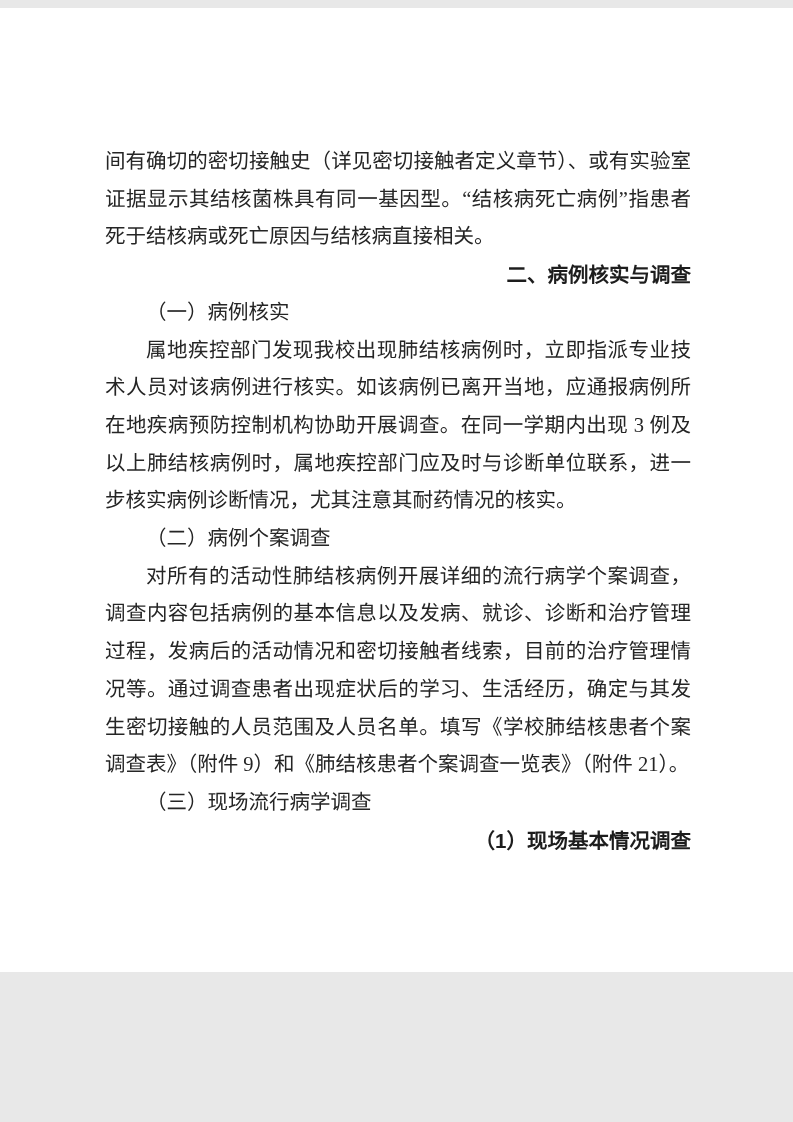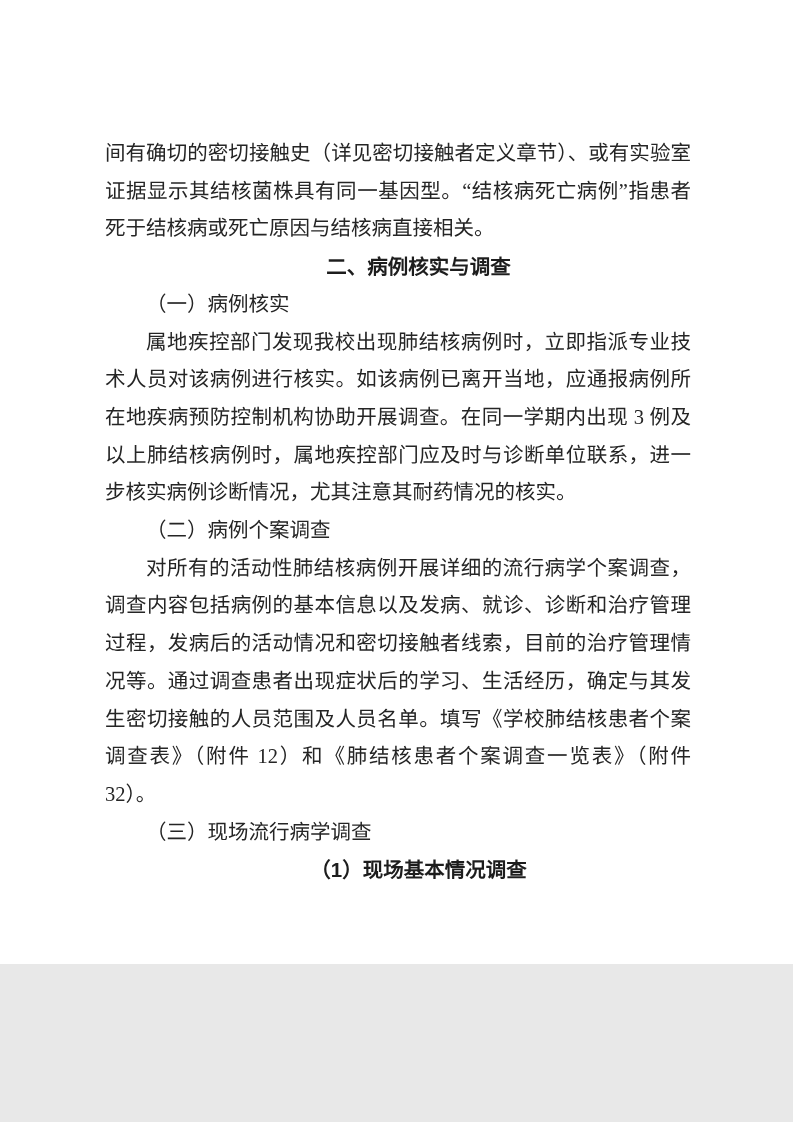--- a/index.html
+++ b/index.html
@@ -6,40 +6,40 @@
     --bg:#ffffff;
     --text:#252525;
     --heading:#1d1d1d;
     --dash:#8c8c8c;
     --pagenum:#3a3a3a;
   }
   html,body{margin:0;padding:0;background:#e8e8e8;}
   .doc{
     position:relative;
     width:793px;height:964px;
-    margin:0 auto;
+    margin:8px auto;
     background:var(--bg);
     overflow:hidden;
     font-family:"Liberation Serif","DejaVu Serif",serif;
   }
   .doc-body{
     position:absolute;
     left:105px;top:135px;width:586px;
     font-size:20.5px;
     line-height:37.7px;
     color:var(--text);
     text-align:justify;
   }
   .para{margin:0;padding:0;text-align:justify;}
   .indent{text-indent:2em;}
   .h-bold{
     font-family:"Liberation Sans","DejaVu Sans",sans-serif;
     font-weight:700;
     color:var(--heading);
-    text-align:center;
+    text-align:right;
   }
   .h-kai{
     color:var(--text);
     text-align:left;
   }
   .footer{
     position:absolute;
     top:1034px;right:103px;
     display:flex;align-items:center;gap:12px;
     font-size:21px;
@@ -51,21 +51,21 @@
 </head>
 <body>
 
 <main class="doc">
   <div class="doc-body">
       <p class="para">间有确切的密切接触史（详见密切接触者定义章节）、或有实验室证据显示其结核菌株具有同一基因型。“结核病死亡病例”指患者死于结核病或死亡原因与结核病直接相关。</p>
       <p class="para h-bold indent">二、病例核实与调查</p>
       <p class="para h-kai indent">（一）病例核实</p>
       <p class="para indent">属地疾控部门发现我校出现肺结核病例时，立即指派专业技术人员对该病例进行核实。如该病例已离开当地，应通报病例所在地疾病预防控制机构协助开展调查。在同一学期内出现 3 例及以上肺结核病例时，属地疾控部门应及时与诊断单位联系，进一步核实病例诊断情况，尤其注意其耐药情况的核实。</p>
       <p class="para h-kai indent">（二）病例个案调查</p>
-      <p class="para indent">对所有的活动性肺结核病例开展详细的流行病学个案调查，调查内容包括病例的基本信息以及发病、就诊、诊断和治疗管理过程，发病后的活动情况和密切接触者线索，目前的治疗管理情况等。通过调查患者出现症状后的学习、生活经历，确定与其发生密切接触的人员范围及人员名单。填写《学校肺结核患者个案调查表》（附件 12）和《肺结核患者个案调查一览表》（附件 32）。</p>
+      <p class="para indent">对所有的活动性肺结核病例开展详细的流行病学个案调查，调查内容包括病例的基本信息以及发病、就诊、诊断和治疗管理过程，发病后的活动情况和密切接触者线索，目前的治疗管理情况等。通过调查患者出现症状后的学习、生活经历，确定与其发生密切接触的人员范围及人员名单。填写《学校肺结核患者个案调查表》（附件 9）和《肺结核患者个案调查一览表》（附件 21）。</p>
       <p class="para h-kai indent">（三）现场流行病学调查</p>
       <p class="para h-bold indent">（1）现场基本情况调查</p>
     </div>
 
   <div class="footer">
     <span class="dash">—</span>
     <span class="pagenum">33</span>
     <span class="dash">—</span>
   </div>
 </main>

